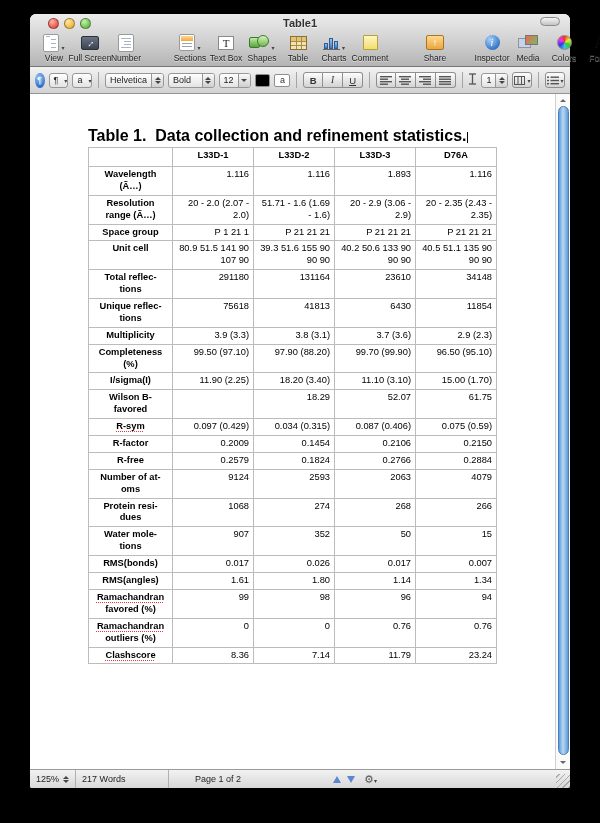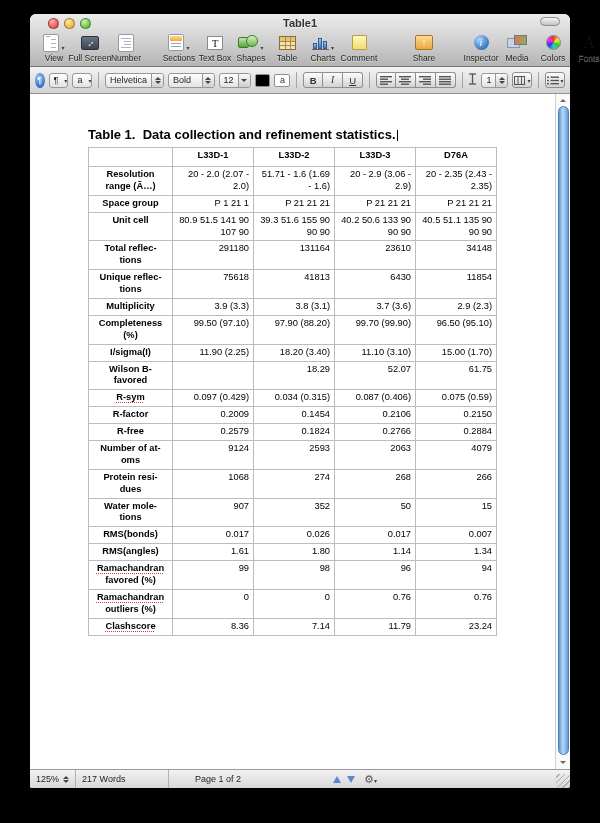--- a/index.html
+++ b/index.html
@@ -17,21 +17,21 @@
   .tl.yel{background:radial-gradient(circle at 35% 30%,#ffe9b0,#f0b63b 70%);}
   .tl.grn{background:radial-gradient(circle at 35% 30%,#c8f0b0,#6cc04a 70%);}
   .wtitle{position:absolute;left:0;right:0;text-align:center;font-size:11px;font-weight:600;color:#333;text-shadow:0 1px 0 rgba(255,255,255,.6);}
   .pill{position:absolute;right:10px;top:3px;width:20px;height:9px;border-radius:5px;
         background:linear-gradient(#f6f6f6,#c2c2c2);border:1px solid #8b8b8b;box-sizing:border-box;}
   .toolbar{height:34px;display:flex;align-items:flex-start;padding:0 6px;}
   .titem{display:flex;flex-direction:column;align-items:center;margin:0 5px;min-width:26px;cursor:default;position:relative;}
   .titem .iconbox{height:21px;display:flex;align-items:center;justify-content:center;}
   .tlabel{font-size:8.5px;color:#222;white-space:nowrap;text-shadow:0 1px 0 rgba(255,255,255,.5);margin-top:0px;}
   .dd{font-size:6px;color:#444;margin-left:2px;align-self:flex-end;padding-bottom:2px;}
-  .gap20{margin-left:22px;}.gap30{margin-left:34px;}.gap25{margin-left:26px;}
+  .gap20{margin-left:33px;}.gap30{margin-left:34px;}.gap25{margin-left:26px;}
   
   .ic-page{width:16px;height:18px;background:#fff;border:1px solid #9a9a9a;border-radius:2px;position:relative;box-sizing:border-box;}
   .ic-page i{position:absolute;left:2px;right:2px;height:1.5px;background:#aab4c8;}
   .ic-view-strip{position:absolute;left:1px;top:1px;width:4px;bottom:1px;background:#9db6dd;}
   .ic-fullscreen{width:18px;height:14px;background:linear-gradient(#6a7486,#3d4350);border:1px solid #2c3039;border-radius:2px;
                  display:flex;align-items:center;justify-content:center;color:#e8ecf4;font-size:10px;box-sizing:border-box;}
   .ic-fullscreen span{transform:rotate(-45deg);display:block;line-height:1;}
   .ic-sections{width:16px;height:17px;background:#fff;border:1px solid #9a9a9a;border-radius:2px;position:relative;box-sizing:border-box;}
   .ic-sections b{position:absolute;left:1px;right:1px;top:1px;height:5px;background:linear-gradient(#ffd88a,#f0a93c);}
   .ic-sections i{position:absolute;left:2px;right:2px;height:1.2px;background:#9aa2b2;}
@@ -76,21 +76,21 @@
   .btn{height:16px;min-width:20px;background:linear-gradient(#fdfdfd,#d3d3d3);border:1px solid #8f8f8f;
        display:flex;align-items:center;justify-content:center;font-size:9.5px;color:#333;box-sizing:border-box;}
   .btngrp{display:flex;}
   .btngrp .btn+.btn{border-left:none;}
   .btngrp .btn:first-child{border-radius:3px 0 0 3px;}
   .btngrp .btn:last-child{border-radius:0 3px 3px 0;}
   .btn.single{border-radius:3px;}
   
   .docwrap{flex:1;display:flex;min-height:0;background:#fff;}
   .page{flex:1;position:relative;overflow:hidden;}
-  .caption{position:absolute;left:58px;top:33px;font-size:13px;font-weight:bold;color:#000;white-space:pre;}
+  .caption{position:absolute;left:58px;top:33px;font-size:16px;font-weight:bold;color:#000;white-space:pre;}
   .cursor{display:inline-block;width:1px;height:11px;background:#000;vertical-align:-2px;margin-left:1px;}
   table.stats{position:absolute;left:58px;top:53px;width:409px;border-collapse:collapse;table-layout:fixed;
               font-size:9.3px;color:#000;}
   table.stats col.c0{width:84px;} table.stats col.cd{width:81px;}
   table.stats th,table.stats td{border:1px solid #bcbcbc;padding:2px 4px;vertical-align:top;line-height:1.28;}
   table.stats th{font-weight:bold;text-align:center;}
   table.stats td{text-align:right;}
   table.stats tr.hdr th{height:14px;}
   .miss{text-decoration:underline;text-decoration-style:dotted;text-decoration-color:#e03a3a;text-decoration-thickness:1px;text-underline-offset:2px;}
   
@@ -382,20 +382,27 @@
           </colgroup>
         <tbody>
             <tr class="hdr">
               <th></th>
               <th>L33D-1</th>
               <th>L33D-2</th>
               <th>L33D-3</th>
               <th>D76A</th>
             </tr>
             <tr>
+              <th><span>Wavelength</span><br><span>(Ã…)</span></th>
+              <td>1.116</td>
+              <td>1.116</td>
+              <td>1.893</td>
+              <td>1.116</td>
+            </tr>
+            <tr>
               <th><span>Resolution</span><br><span>range (Ã…)</span></th>
               <td>20 - 2.0 (2.07 - 2.0)</td>
               <td>51.71 - 1.6 (1.69 - 1.6)</td>
               <td>20 - 2.9 (3.06 - 2.9)</td>
               <td>20 - 2.35 (2.43 - 2.35)</td>
             </tr>
             <tr>
               <th><span>Space group</span></th>
               <td>P 1 21 1</td>
               <td>P 21 21 21</td>

